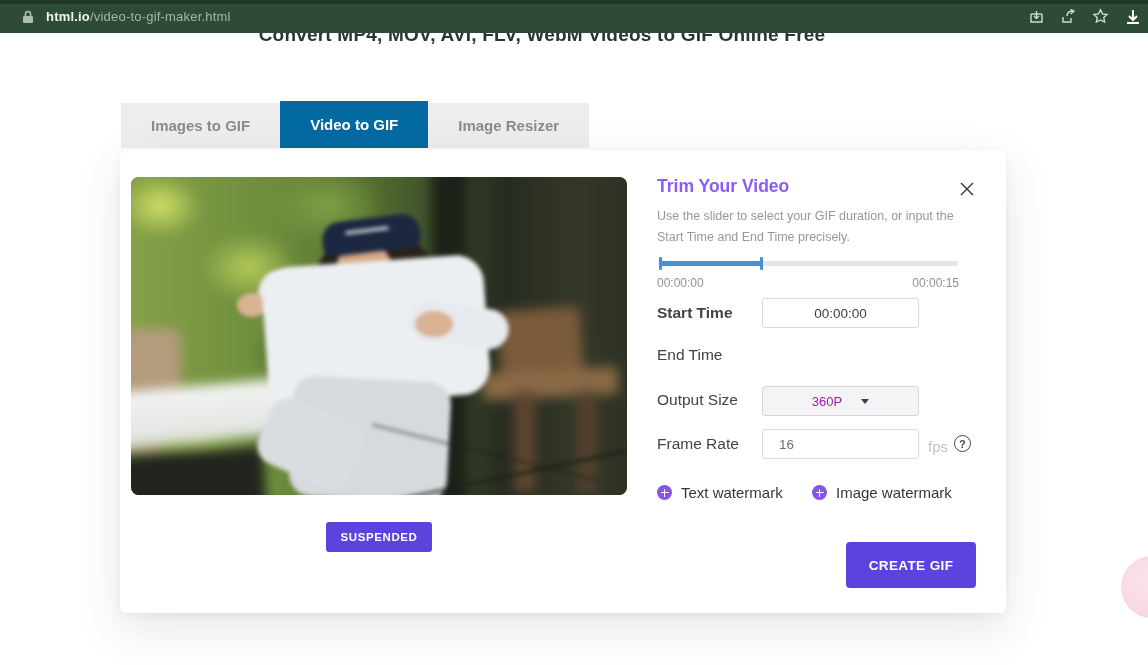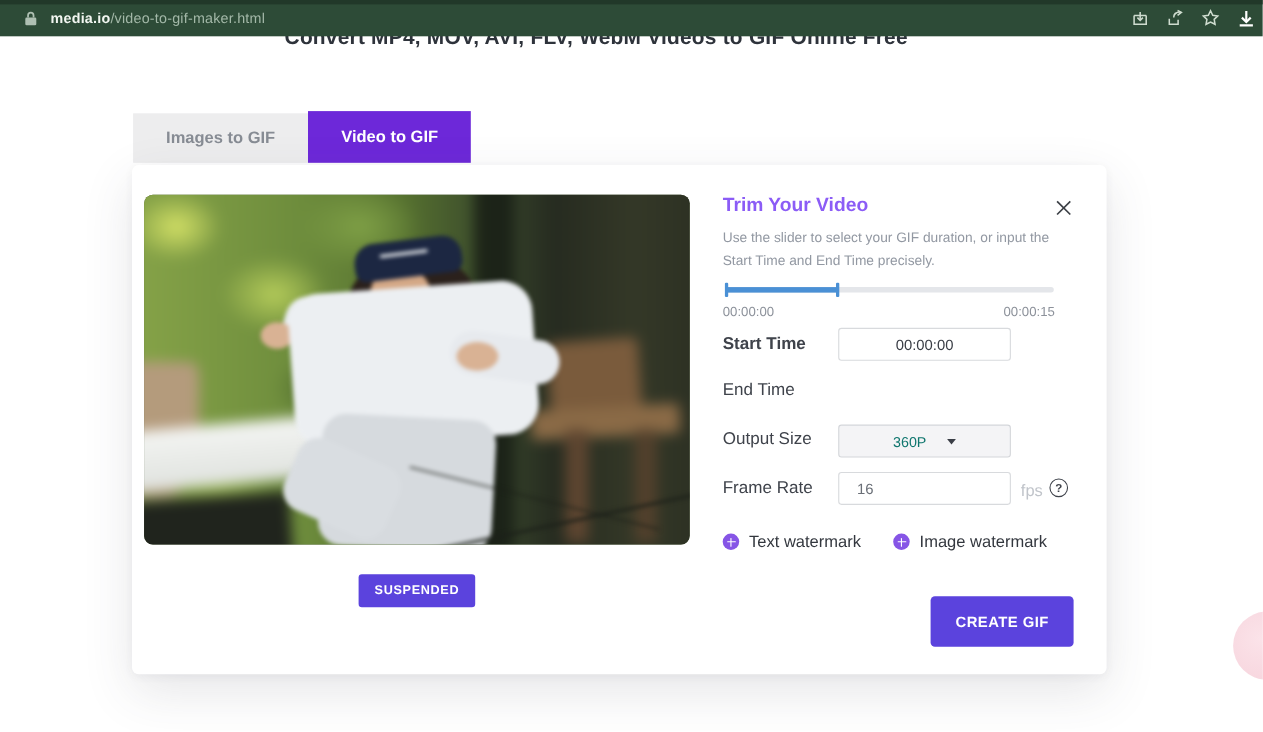--- a/index.html
+++ b/index.html
@@ -18,21 +18,21 @@
   .chrome-icons svg { display:block; }
 
   
   .page-heading { position:absolute; left:0; top:24px; width:1084px; text-align:center;
     font-size:19px; font-weight:600; color:#2e333b; z-index:1; letter-spacing:.2px; }
 
   
   .tabs { position:absolute; left:121px; top:103px; display:flex; z-index:2;align-items:center; }
   .tab { height:45px; padding:0 30px; display:flex; align-items:center; justify-content:center;
     background:#ededee; color:#878c94; font-size:15px; font-weight:600; cursor:pointer; }
-  .tab.active { background:#6d28d9; color:#fff; height:47px; margin-top:-2px; }
+  .tab.active { background:#0369a1; color:#fff; height:47px; margin-top:-2px; }
 
   
   .card { position:absolute; left:120px; top:150px; width:886px; height:463px; background:#fff;
     border-radius:6px; box-shadow:0 16px 45px rgba(60,60,80,.13), 0 2px 8px rgba(60,60,80,.06); z-index:3; }
 
   
   .video-preview { position:absolute; left:11px; top:27px; width:496px; height:318px;
     border-radius:8px; overflow:hidden; background:#4c5c38; }
   .art-bg, .art-fg { position:absolute; inset:-12px; }
   .art-bg { filter:blur(6px); }
@@ -56,21 +56,21 @@
   .slider-handle { position:absolute; top:-4px; width:3px; height:13px; background:#4a90d5; border-radius:1px; cursor:ew-resize; }
   .slider-times { position:absolute; left:537px; top:126px; width:302px; display:flex;
     justify-content:space-between; font-size:12px; color:#8d929b; }
 
   .field-label { position:absolute; left:537px; font-size:15.5px; color:#3f434b; }
   .field-input { position:absolute; left:642px; width:157px; height:30px; border:1px solid #d8dadd;
     border-radius:3px; text-align:center; font-size:13.5px; color:#3a3e46;
     font-family:"Liberation Sans",sans-serif; background:#fff; }
   .select-btn { position:absolute; left:642px; width:157px; height:30px; background:#f4f4f6;
     border:1px solid #d4d6da; border-radius:3px; display:flex; align-items:center; justify-content:center;
-    gap:19px; font-size:13px; color:#0f766e; cursor:pointer; }
+    gap:19px; font-size:13px; color:#a21caf; cursor:pointer; }
   .caret-down { width:0; height:0; border-left:4px solid transparent; border-right:4px solid transparent;
     border-top:5px solid #3a3e46; }
   .framerate-input { text-align:left; padding-left:16px; color:#6a6f77; }
   .fps-unit { position:absolute; left:808px; top:288px; font-size:15px; color:#c0c4ca; }
   .help-icon { position:absolute; left:834px; top:285px; width:17px; height:17px; border:1.6px solid #3f434b;
     border-radius:50%; display:flex; align-items:center; justify-content:center;
     font-size:10.5px; font-weight:bold; color:#3f434b; cursor:pointer; }
 
   .watermark-link { position:absolute; top:334px; display:flex; align-items:center; gap:9px;
     font-size:15px; color:#33373e; cursor:pointer; }
@@ -91,21 +91,21 @@
 <body>
 
 <div class="browser-bar">
   <div class="top-strip"></div>
   <span class="lock-wrap">
     <svg width="12" height="14" viewBox="0 0 12 14">
       <rect x="1" y="6" width="10" height="7" rx="1.2" fill="#aebfb2"></rect>
       <path d="M3.5 6 V4 a2.5 2.5 0 0 1 5 0 V6" fill="none" stroke="#aebfb2" stroke-width="1.6"></path>
     </svg>
   </span>
-  <span class="url-text"><span class="url-domain">media.io</span><span class="url-path">/video-to-gif-maker.html</span></span>
+  <span class="url-text"><span class="url-domain">html.io</span><span class="url-path">/video-to-gif-maker.html</span></span>
   <div class="chrome-icons">
     <span>
       <svg width="17" height="17" viewBox="0 0 17 17" fill="none" stroke="#cfdccf" stroke-width="1.4">
         <path d="M3 6 v8 h11 v-8"></path>
           <path d="M3 6 h11"></path>
           <path d="M8.5 3 v7"></path>
           <path d="M6 8 l2.5 2.5 L11 8"></path>
       </svg>
     </span>
     <span>
@@ -128,20 +128,21 @@
       </svg>
     </span>
   </div>
 </div>
 
 <div class="page-heading">Convert MP4, MOV, AVI, FLV, WebM Videos to GIF Online Free</div>
 
 <div class="tabs">
   <div class="tab">Images to GIF</div>
   <div class="tab active">Video to GIF</div>
+  <div class="tab">Image Resizer</div>
 </div>
 
 <div class="card">
 
   <div class="video-preview">
     <div class="art-bg">
       <div class="shape" style="inset:0;
         background:linear-gradient(90deg,#86a348 0%,#6d8c3c 30%,#55702f 48%,#39482c 63%,#262b20 74%,#343827 88%,#2c3023 100%);"></div>
       <div class="shape" style="inset:0;background:
         radial-gradient(60px 45px at 8% 12%, #d3e066 0%, transparent 70%),

